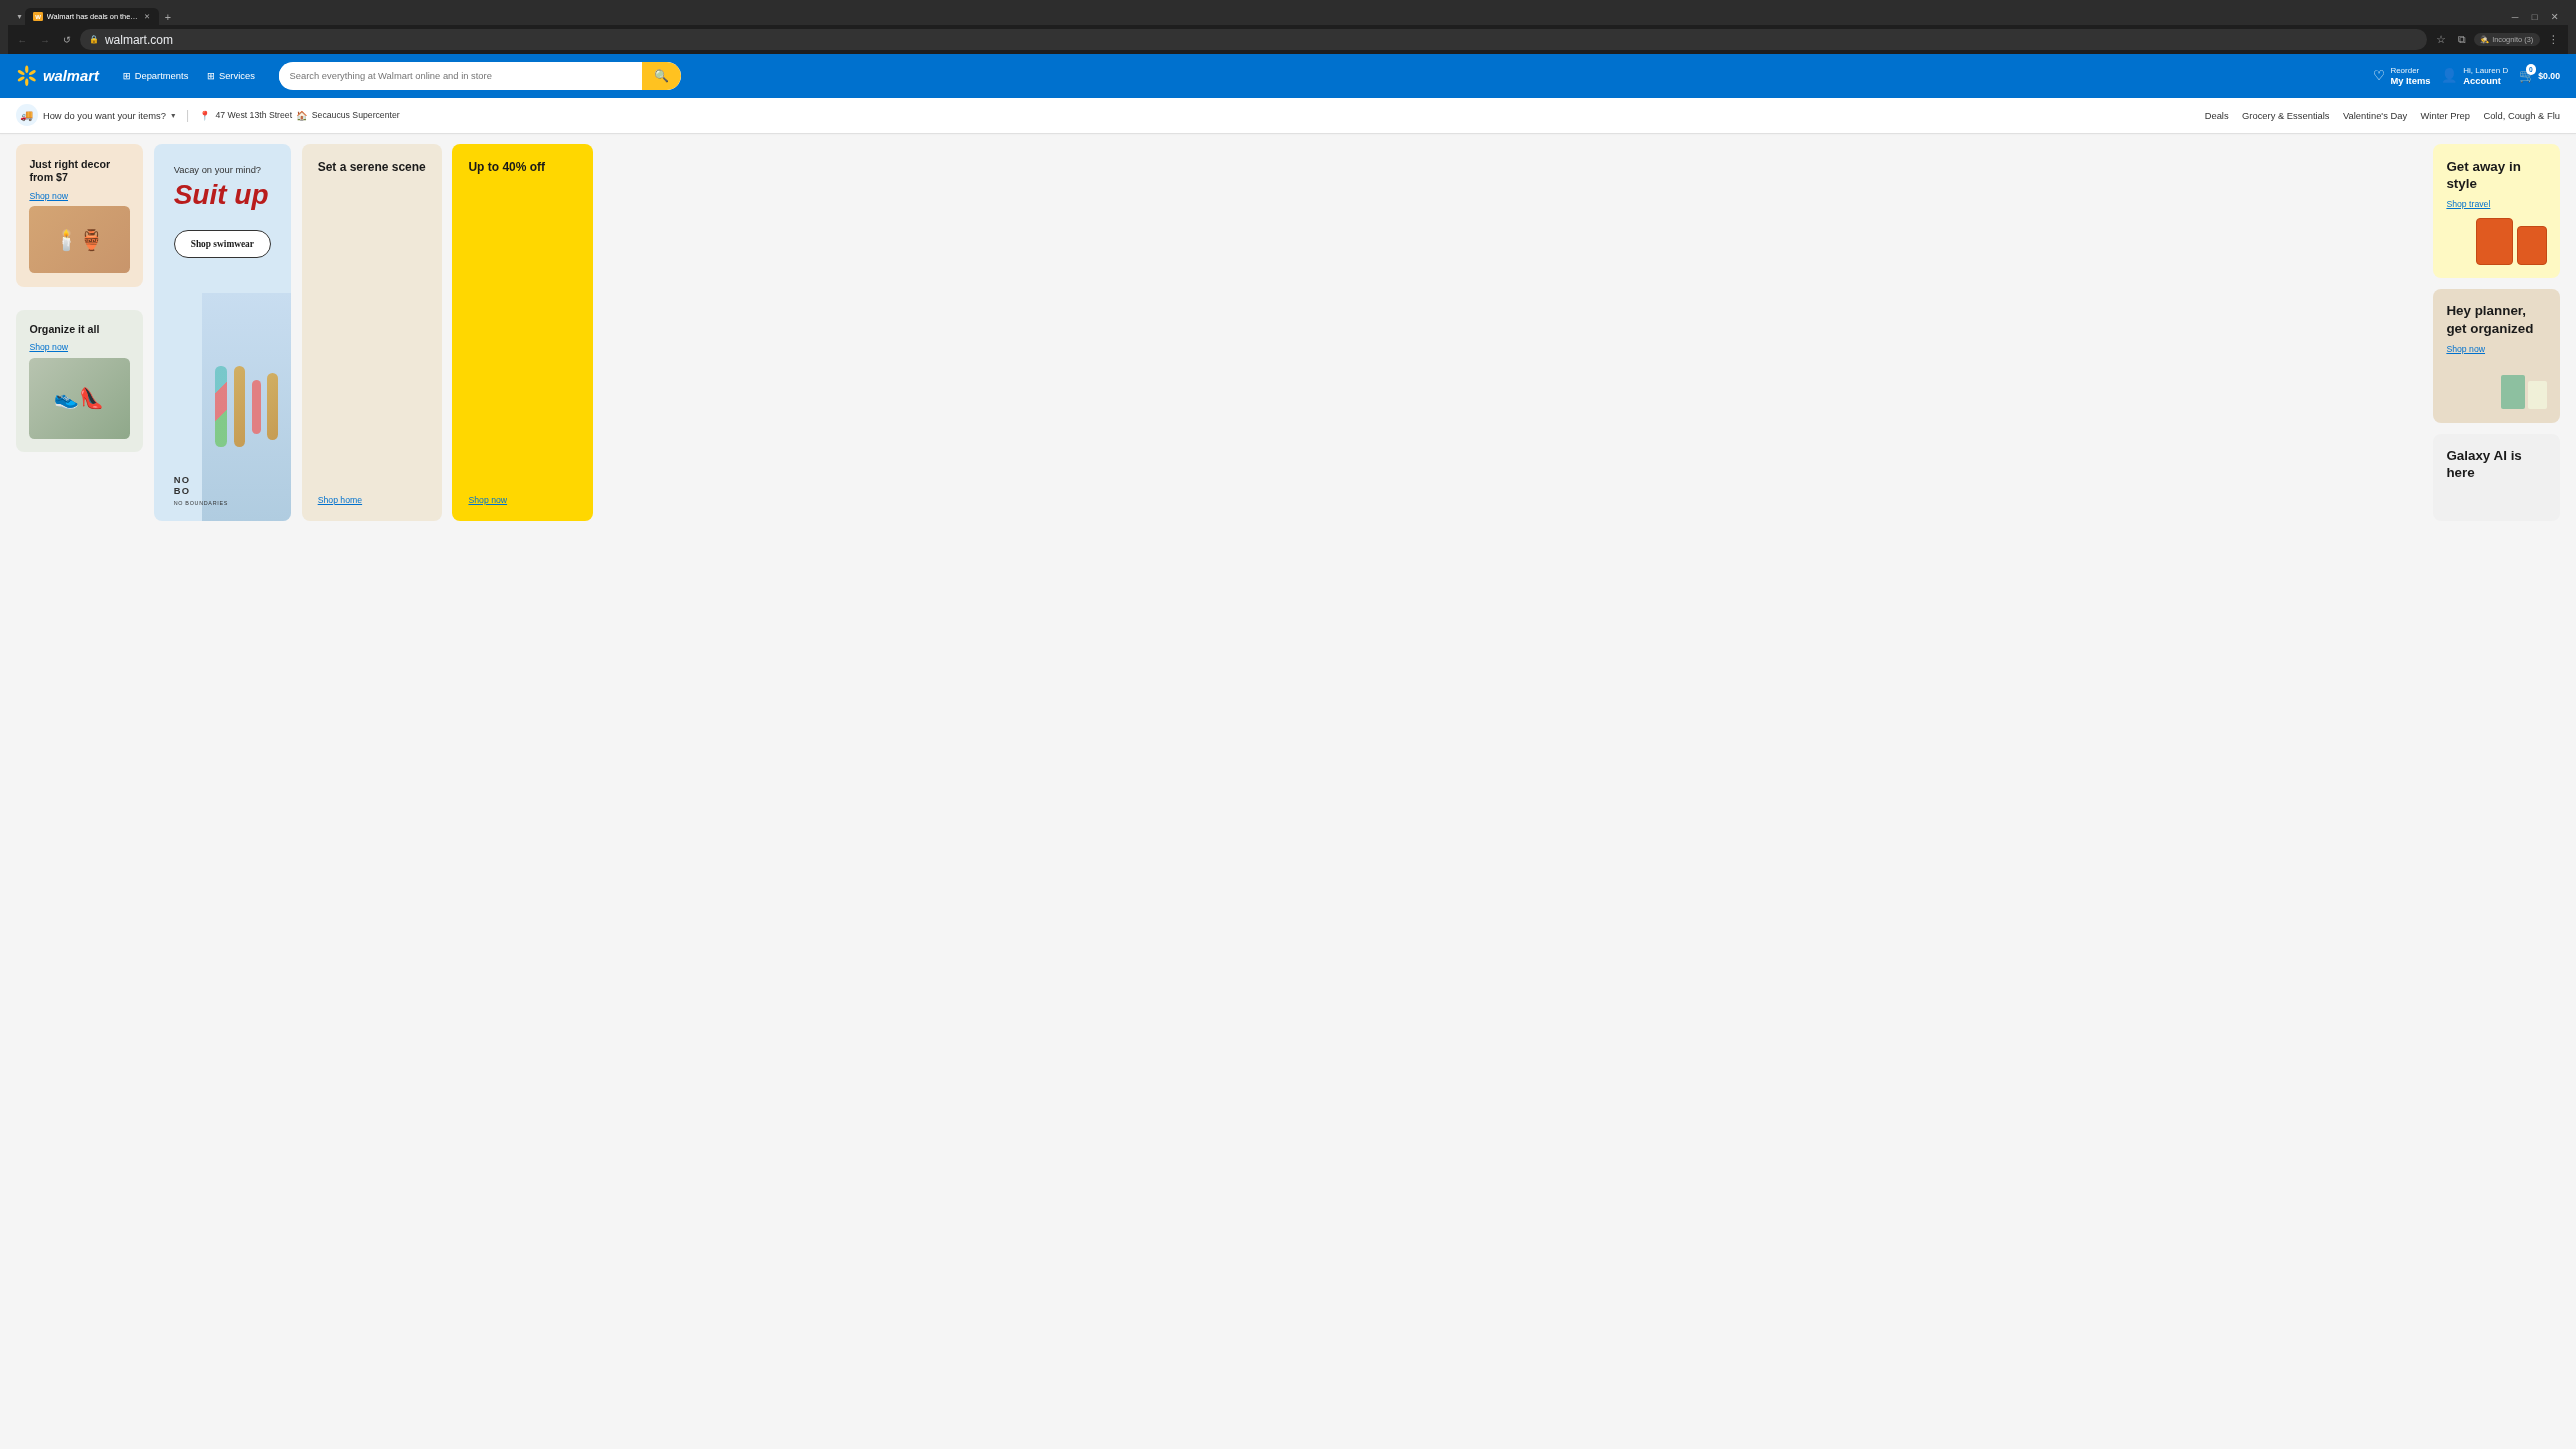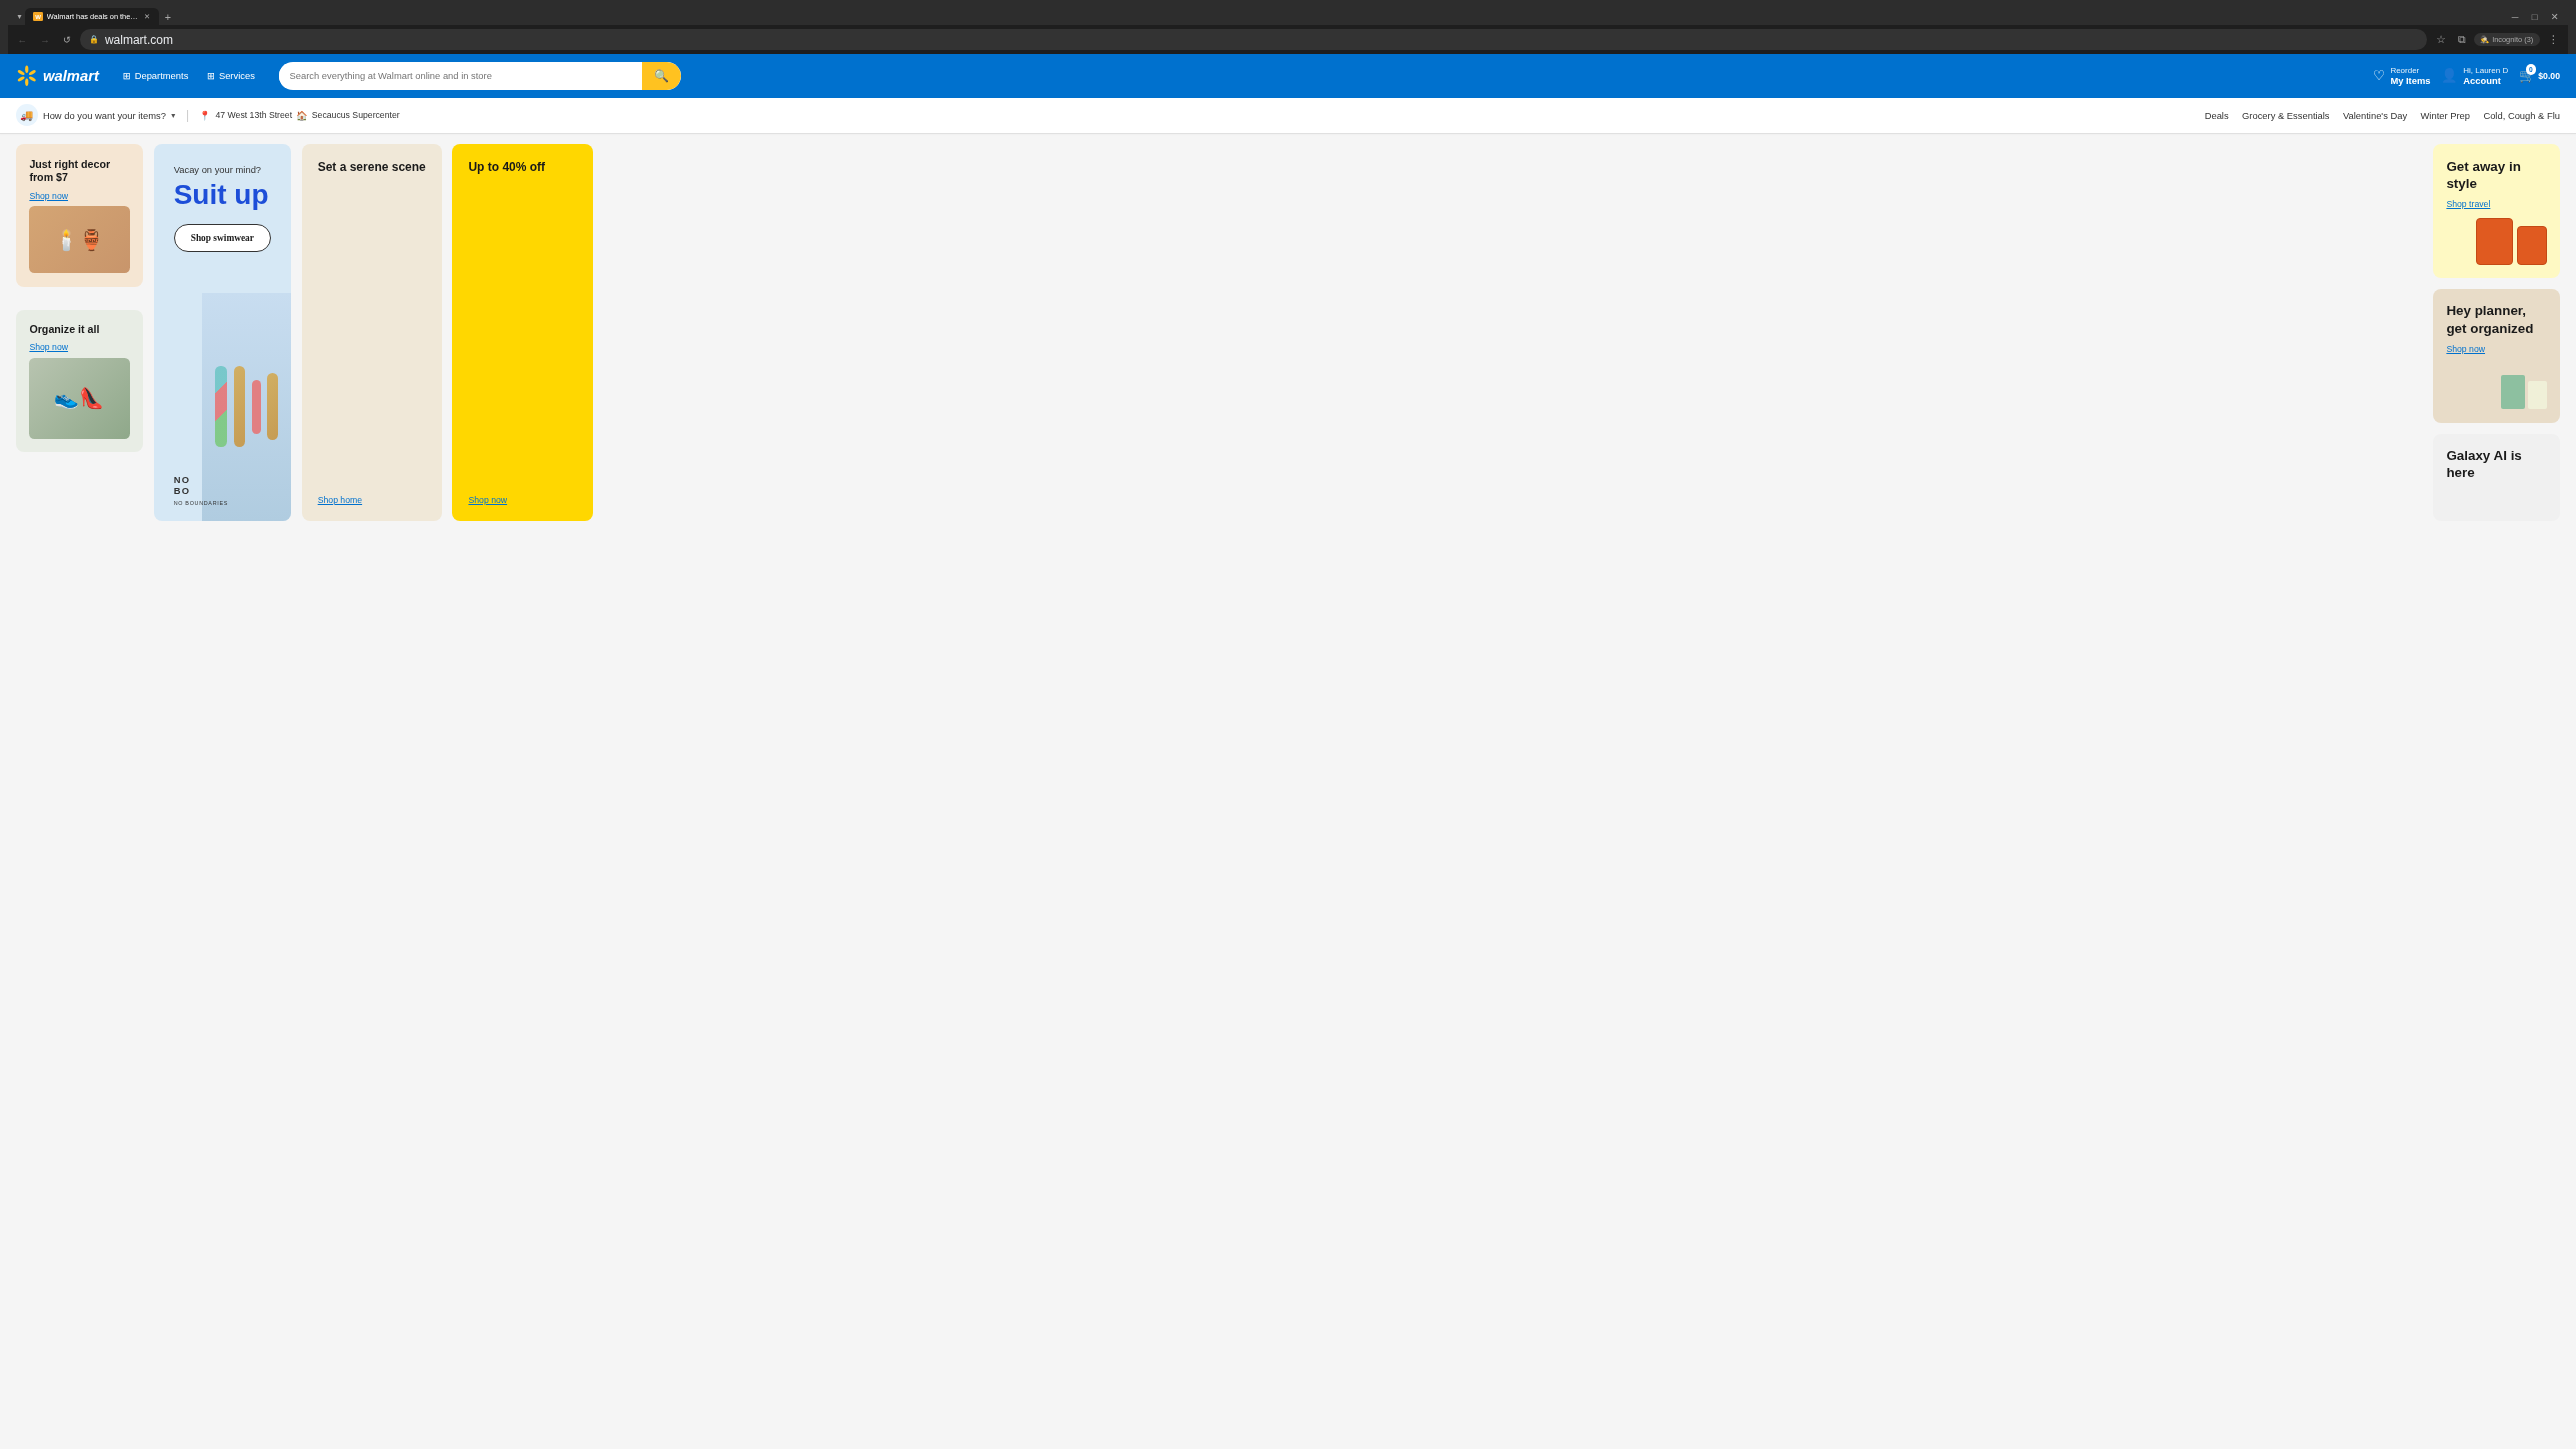--- a/index.html
+++ b/index.html
@@ -367,21 +367,21 @@
       border-radius: 8px;
       overflow: hidden;
       min-height: 248px;
       position: relative;
       display: flex;
       align-items: flex-start;
       padding: 20px;
     }
     .hero-content { z-index: 1; }
     .hero-subtitle { font-size: 9.4px; color: #333; margin-bottom: 4px; }
-    .hero-title { font-size: 28px; font-weight: bold; color: #1d4ed8; margin-bottom: 13px; }
+    .hero-title { font-size: 28px; font-weight: bold; color: #b91c1c; margin-bottom: 19px; font-style: italic; }
     .hero-btn {
       background: #fff;
       border: 0.7px solid #333;
       padding: 8px 16px;
       border-radius: 16px;
       font-size: 9.4px;
       font-weight: 600;
       cursor: pointer;
       color: #1a1a1a;
       font-family: Liberation Serif, serif;

